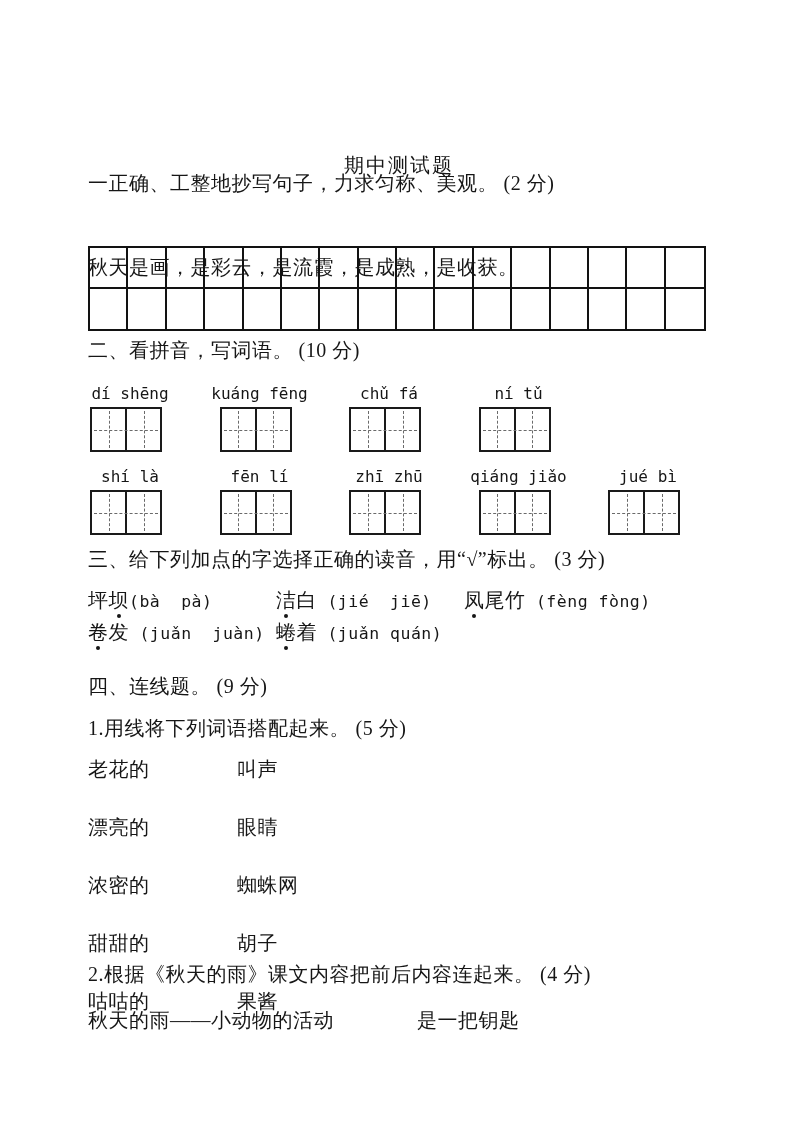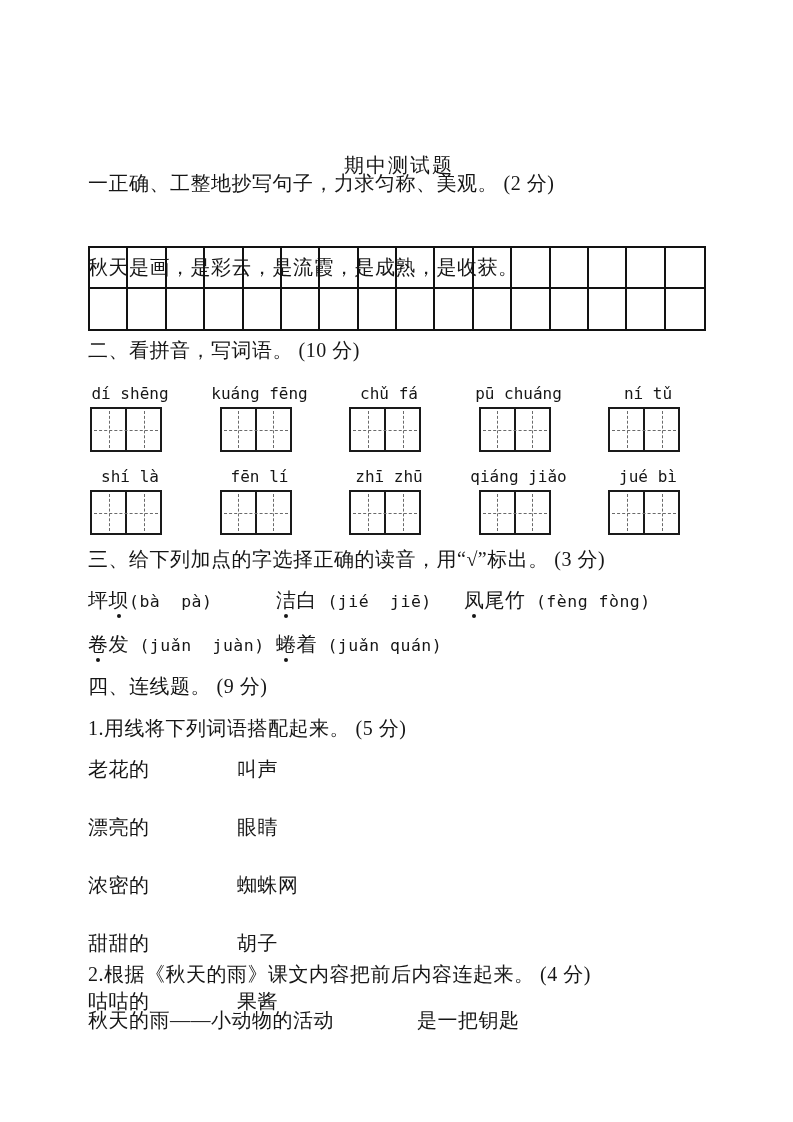--- a/index.html
+++ b/index.html
@@ -33,21 +33,21 @@
   .plabel{height:18px;margin-bottom:5px;display:flex;justify-content:center;overflow:visible;}
   .pbox{position:relative;display:flex;width:72px;height:45px;
         border:2px solid #1a1a1a;box-sizing:border-box;background:#fff;}
   .pcell{flex:1;position:relative;}
   .pcell + .pcell{border-left:2px solid #1a1a1a;}
   .pcell::before{content:"";position:absolute;left:50%;top:2px;bottom:2px;border-left:1px dashed #6a6a6a;}
   .pbox::after{content:"";position:absolute;left:2px;right:2px;top:50%;border-top:1px dashed #6a6a6a;}
 
   .s3-heading{top:547px;}
   .s3-items{top:588px;display:grid;grid-template-columns:188px 188px auto;
-            row-gap:18px;line-height:25px;}
+            row-gap:6px;line-height:25px;}
   .s3-item{white-space:nowrap;}
   .s3-options{font-family:"DejaVu Sans Mono","Liberation Mono",monospace;font-size:16.5px;white-space:pre;}
   .dotchar{position:relative;display:inline-block;}
   .dotchar::after{content:"";position:absolute;left:50%;bottom:-5px;transform:translateX(-50%);
                   width:4px;height:4px;border-radius:50%;background:#161616;}
 
   .s4-heading{top:674px;}
   .s41-heading{top:716px;}
   .match-list{top:758px;display:grid;grid-template-columns:149px auto;
               row-gap:35px;line-height:23px;}
@@ -113,27 +113,20 @@
         </div>
         <div class="pgroup">
           <div class="plabel py">kuáng fēng</div>
           <div class="pbox">
             <div class="pcell"></div>
             <div class="pcell"></div>
           </div>
         </div>
         <div class="pgroup">
           <div class="plabel py">chǔ fá</div>
-          <div class="pbox">
-            <div class="pcell"></div>
-            <div class="pcell"></div>
-          </div>
-        </div>
-        <div class="pgroup">
-          <div class="plabel py">pū chuáng</div>
           <div class="pbox">
             <div class="pcell"></div>
             <div class="pcell"></div>
           </div>
         </div>
         <div class="pgroup">
           <div class="plabel py">ní tǔ</div>
           <div class="pbox">
             <div class="pcell"></div>
             <div class="pcell"></div>

